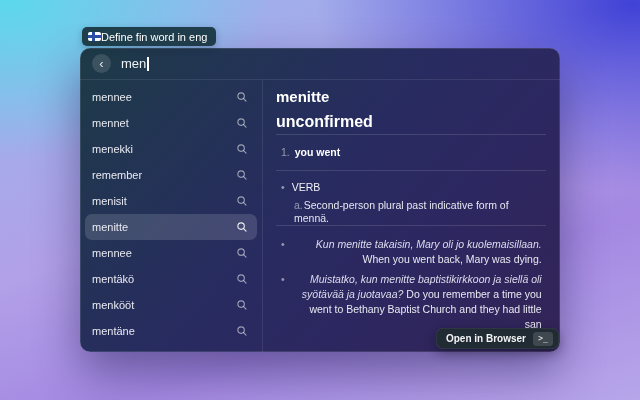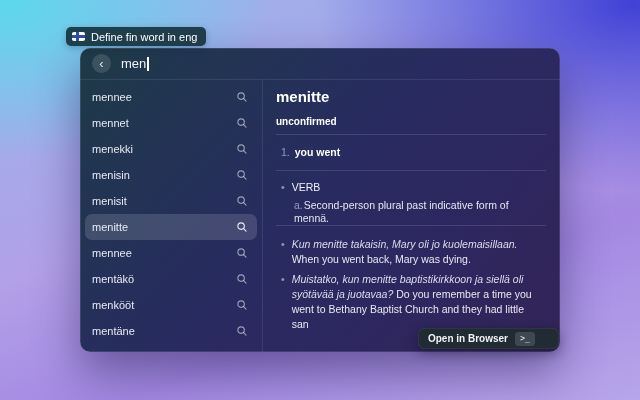--- a/index.html
+++ b/index.html
@@ -12,22 +12,22 @@
       linear-gradient(160deg,#97b6ec 0%,#b2a0e8 45%,#a邀88e2 70%,#b7a6ea 100%);
     background-color:#a98fe4;
   }
   
   body{background:
       radial-gradient(75% 72% at 1% 0%, rgba(92,216,235,1) 0%, rgba(92,216,235,0) 55%),
       radial-gradient(80% 75% at 99% 1%, rgba(64,66,214,1) 0%, rgba(64,66,214,0) 62%),
       linear-gradient(160deg,#97b6ec 0%,#b2a0e8 45%,#a488e2 70%,#b7a6ea 100%);}
 
   .badge{
-    position:absolute;left:66px;top:27px;height:19px;z-index:3;
-    display:flex;align-items:center;gap:6px;padding:0 9px 0 6px;
+    position:absolute;left:82px;top:27px;height:19px;z-index:3;
+    display:flex;align-items:center;padding:0 9px 0 6px;
     background:rgba(24,52,64,.93);border-radius:5px;
     box-shadow:0 2px 6px rgba(20,30,60,.25);
   }
   .flag{width:13px;height:9px;border-radius:2px;background:#fff;position:relative;overflow:hidden;flex:none;}
   .flag .h{position:absolute;left:0;right:0;top:3px;height:3px;background:#2b4ea8;}
   .flag .v{position:absolute;top:0;bottom:0;left:3.5px;width:3px;background:#2b4ea8;}
   .badge-label{color:#fff;font-size:11px;font-weight:500;white-space:nowrap;}
 
   .window{
     position:absolute;left:80px;top:48px;width:480px;height:304px;
@@ -47,41 +47,41 @@
   .list{width:182px;flex:none;padding:4px 5px;box-sizing:border-box;}
   .row{height:26px;display:flex;align-items:center;justify-content:space-between;
     padding:0 9px 0 7px;border-radius:7px;color:#e9eaf2;font-size:11px;font-weight:500;}
   .row.selected{background:rgba(255,255,255,.14);}
   .row .mag{width:12px;height:12px;color:rgba(255,255,255,.55);flex:none;}
   .row.selected .mag{color:rgba(255,255,255,.9);}
 
   .detail{flex:1;border-left:1px solid rgba(255,255,255,.09);
     padding:8px 14px 0 13px;box-sizing:border-box;color:#e6e7f0;font-size:10.5px;overflow:hidden;}
   .d-title{font-size:15px;line-height:17px;font-weight:700;color:#fff;margin:0 0 10px;}
-  .d-status{font-size:10px;line-height:13px;font-weight:700;color:#fff;margin:0 0 6px;}
+  .d-status{font-size:16px;line-height:13px;font-weight:700;color:#fff;margin:0 0 6px;}
   .hr{border:0;border-top:1px solid rgba(255,255,255,.13);margin:0;}
   .translation{margin:11px 0 11px 5px;line-height:13px;}
   .translation .num{color:rgba(255,255,255,.5);margin-right:5px;}
   .translation .tr-text{font-weight:700;color:#fff;}
   .d-heading{font-size:11px;line-height:13px;font-weight:700;letter-spacing:.2px;color:#fff;margin:9px 0 9px;}
   .def-block{margin:10px 0 0 5px;}
   .def-pos{line-height:13px;font-weight:400;color:#f0f1f7;}
   .def-pos::before{content:"•";color:rgba(255,255,255,.5);font-weight:400;margin-right:7px;}
   .sense{margin:5px 0 0 13px;line-height:13px;}
   .sense .letter{color:rgba(255,255,255,.5);margin-right:1px;}
   .d-heading.examples-h{margin-top:13px;margin-bottom:6px;}
-  .examples{margin:11px 0 0 5px;}
+  .examples{margin:11px 0 0 5px;text-align:right;}
   .example{display:flex;gap:7px;margin-bottom:5px;}
   .example::before{content:"•";color:rgba(255,255,255,.5);line-height:15px;}
   .example p{margin:0;line-height:15px;max-width:250px;}
   .ex-fi{font-style:italic;color:#dddced;}
   .ex-en{color:#e8e9f2;}
 
   .tooltip{position:absolute;right:81px;top:328px;height:21px;z-index:4;
-    display:flex;align-items:center;gap:7px;padding:0 24px 0 10px;
+    display:flex;align-items:center;gap:7px;padding:0 6px 0 10px;
     background:rgba(33,43,50,.97);border-radius:7px;
     box-shadow:0 4px 12px rgba(10,10,30,.4), inset 0 0 0 0.5px rgba(255,255,255,.12);}
   .tooltip-label{color:#f2f3f5;font-size:10px;font-weight:600;white-space:nowrap;}
   .key{min-width:14px;height:14px;padding:0 3px;border-radius:3.5px;
     background:rgba(255,255,255,.14);color:#eceef0;
     font-family:"DejaVu Sans Mono",monospace;font-size:8px;
     display:flex;align-items:center;justify-content:center;}
 </style>
 </head>
 <body>
@@ -122,21 +122,21 @@
     </svg>
   </div>
         <div class="row">
     <span class="row-label">menekki</span>
     <svg class="mag" viewBox="0 0 16 16" aria-hidden="true">
       <circle cx="6.8" cy="6.8" r="4.3" fill="none" stroke="currentColor" stroke-width="1.5"></circle>
       <line x1="10.1" y1="10.1" x2="13.4" y2="13.4" stroke="currentColor" stroke-width="1.5" stroke-linecap="round"></line>
     </svg>
   </div>
         <div class="row">
-    <span class="row-label">menisin</span>
+    <span class="row-label">remember</span>
     <svg class="mag" viewBox="0 0 16 16" aria-hidden="true">
       <circle cx="6.8" cy="6.8" r="4.3" fill="none" stroke="currentColor" stroke-width="1.5"></circle>
       <line x1="10.1" y1="10.1" x2="13.4" y2="13.4" stroke="currentColor" stroke-width="1.5" stroke-linecap="round"></line>
     </svg>
   </div>
         <div class="row">
     <span class="row-label">menisit</span>
     <svg class="mag" viewBox="0 0 16 16" aria-hidden="true">
       <circle cx="6.8" cy="6.8" r="4.3" fill="none" stroke="currentColor" stroke-width="1.5"></circle>
       <line x1="10.1" y1="10.1" x2="13.4" y2="13.4" stroke="currentColor" stroke-width="1.5" stroke-linecap="round"></line>

